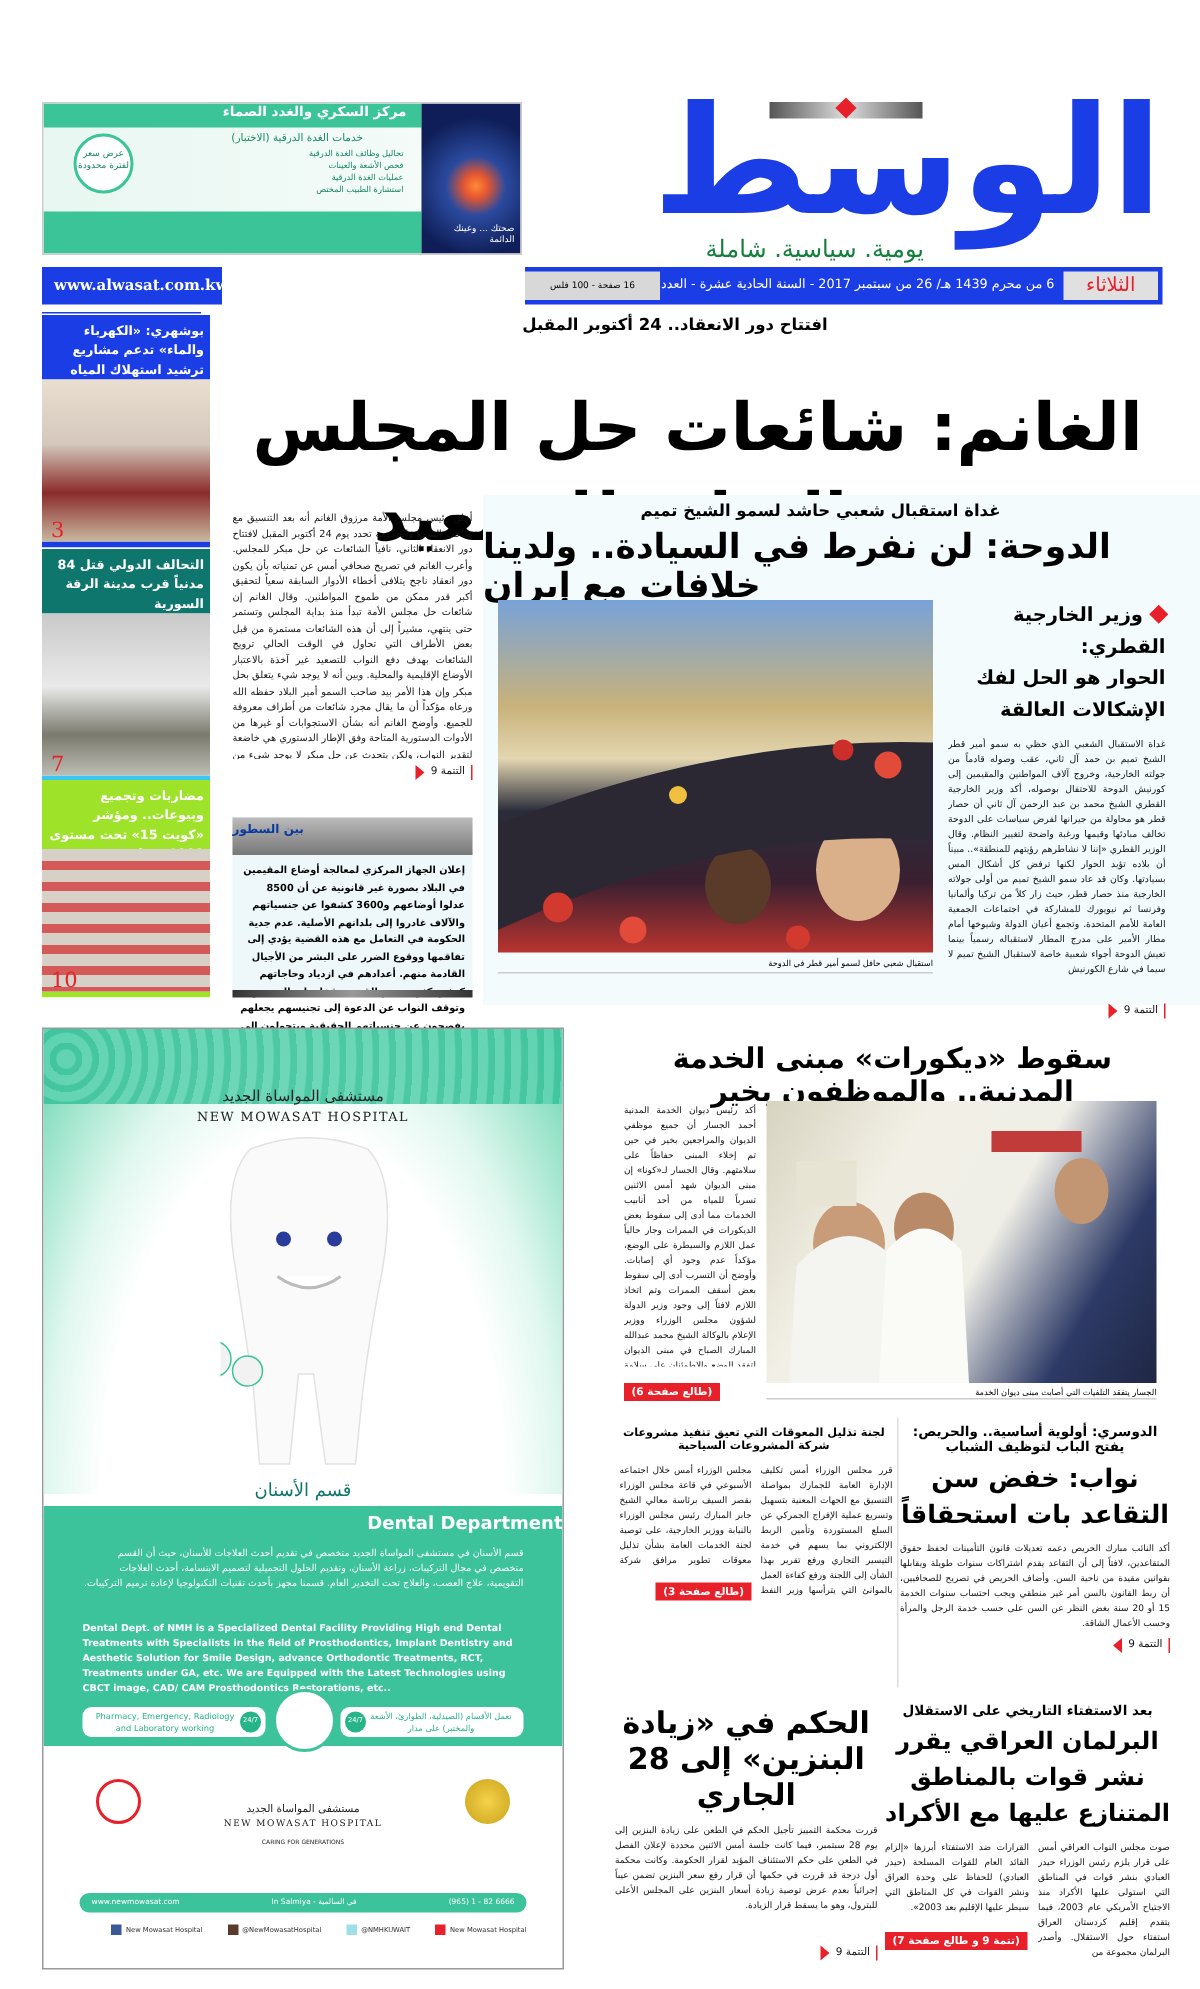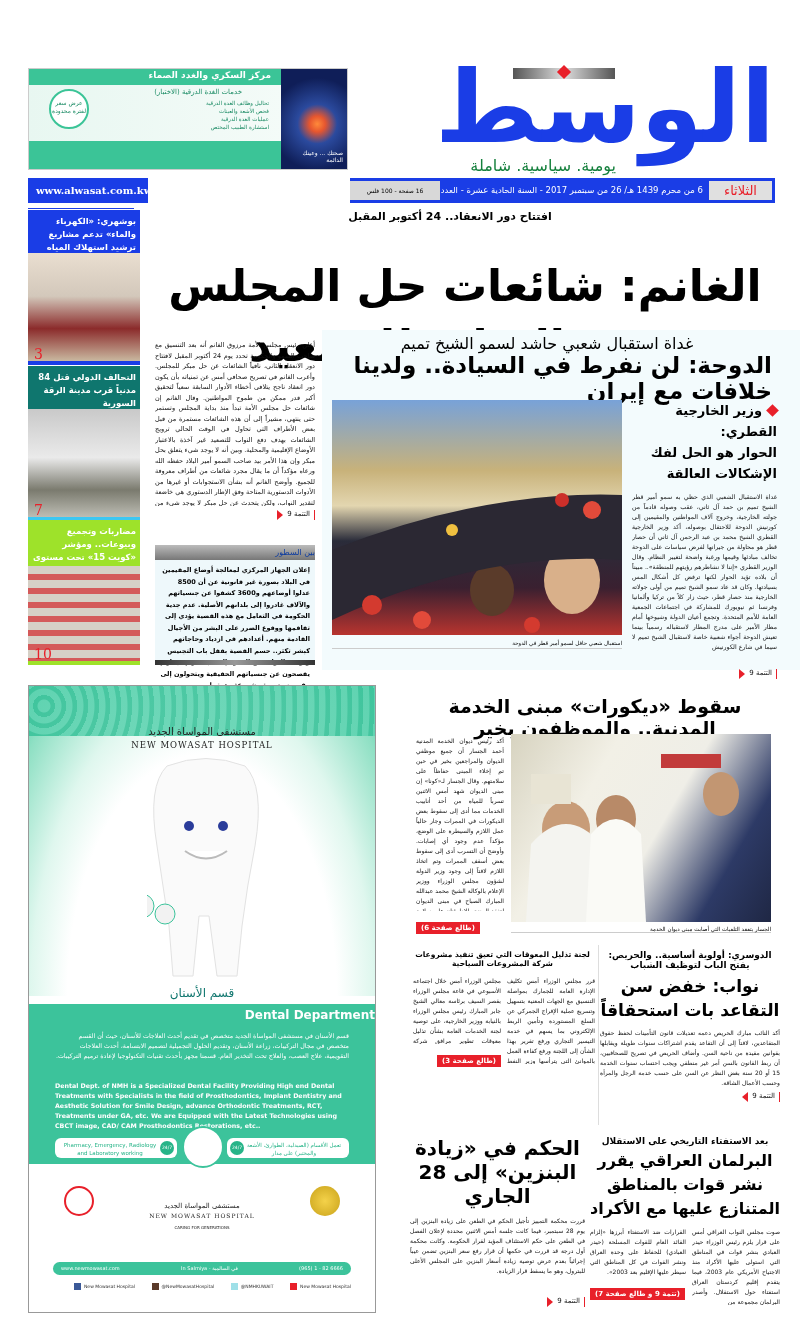--- a/index.html
+++ b/index.html
@@ -36,26 +36,26 @@
 #kicker{left:220px;top:210px;width:460px;text-align:center;font-size:11px;font-weight:bold}
 #main-head{left:160px;top:256px;width:610px;text-align:center;font-size:44px;font-weight:bold;letter-spacing:-1px;line-height:60px}
 
 .body-txt{font-size:6.5px;line-height:10.5px;color:#111;text-align:justify}
 .cont{font-size:7px;color:#111;display:flex;gap:4px;direction:rtl}
 .cont .bar{width:1px;height:10px;background:#e8202a}
 .cont .arr{width:0;height:0;border-top:5px solid transparent;border-bottom:5px solid transparent;border-left:6px solid #e8202a}
 .red-tag{background:#e8202a;color:#fff;font-size:7px;font-weight:bold;padding:2px 5px;display:inline-block}
 #col-left{left:155px;top:340px;width:160px}
 #between-box{left:155px;top:545px;width:160px;height:120px;background:#eef8fb}
-#between-hdr{height:15px;background:linear-gradient(180deg,#bbb,#777);color:#0a3aa0;font-size:8px;font-weight:normal;line-height:15px;text-align:right}
+#between-hdr{height:25px;background:linear-gradient(180deg,#bbb,#777);color:#0a3aa0;font-size:8px;font-weight:bold;line-height:15px;text-align:left}
 #between-body{padding:5px 5px;font-size:6.5px;line-height:11.5px;font-weight:bold}
 #between-foot{position:absolute;left:0;right:0;bottom:0;height:5px;background:linear-gradient(90deg,#333,#999,#333)}
 
 #qatar{left:322px;top:330px;width:478px;height:340px;background:#f3fbfd}
-#qatar-kicker{left:0;top:4px;width:450px;text-align:center;font-size:16px;font-weight:normal}
+#qatar-kicker{left:0;top:4px;width:450px;text-align:center;font-size:11px;font-weight:bold}
 #qatar-head{left:0;top:22px;width:450px;text-align:center;font-size:23px;font-weight:bold}
 #qatar-photo{left:10px;top:70px;width:290px;height:235px;overflow:hidden;background:linear-gradient(180deg,#78a2d8 0%,#c8b27a 30%,#e3d6b0 45%,#2a2c3a 60%,#3a2030 80%,#b8342f 100%)}
 #qatar-caption{left:10px;top:310px;width:290px;font-size:5.5px;text-align:right;border-bottom:1px solid #ccc;padding-bottom:2px}
 #qatar-side{left:310px;top:70px;width:145px}
 #qatar-side-head{font-size:13px;font-weight:bold;line-height:21px;text-align:right}
 #qatar-side-head .dia{display:inline-block;width:9px;height:9px;background:#e8202a;transform:rotate(45deg);margin-left:6px}
 
 #civil-head{left:410px;top:695px;width:370px;text-align:center;font-size:19px;font-weight:bold}
 #civil-photo{left:511px;top:734px;width:260px;height:188px;background:linear-gradient(120deg,#d7d3c0 0%,#f2f0e6 30%,#efeee7 55%,#2d3a66 80%,#1f2744 100%);overflow:hidden}
 #civil-caption{left:511px;top:926px;width:260px;font-size:5.5px;text-align:right;border-bottom:1px solid #ccc}
@@ -158,21 +158,21 @@
 </div>
 
 <div class="abs" id="between-box">
   <div id="between-hdr">بين السطور</div>
   <div id="between-body" class="rtl">إعلان الجهاز المركزي لمعالجة أوضاع المقيمين في البلاد بصورة غير قانونية عن أن 8500 عدلوا أوضاعهم و3600 كشفوا عن جنسياتهم والآلاف غادروا إلى بلدانهم الأصلية. عدم جدية الحكومة في التعامل مع هذه القضية يؤدي إلى تفاقمها ووقوع الضرر على البشر من الأجيال القادمة منهم. أعدادهم في ازدياد وحاجاتهم كبشر تكثر.. حسم القضية بقفل باب التجنيس وتوقف النواب عن الدعوة إلى تجنيسهم يجعلهم يفصحون عن جنسياتهم الحقيقية ويتحولون إلى مقيمين بصورة مشروعة ودمتم!</div>
   <div id="between-foot"></div>
 </div>
 
 <div class="abs" id="qatar">
   <div class="abs rtl" id="qatar-kicker" style="text-align:center">غداة استقبال شعبي حاشد لسمو الشيخ تميم</div>
-  <div class="abs rtl" id="qatar-head" style="text-align:right">الدوحة: لن نفرط في السيادة.. ولدينا خلافات مع إيران</div>
+  <div class="abs rtl" id="qatar-head" style="text-align:left">الدوحة: لن نفرط في السيادة.. ولدينا خلافات مع إيران</div>
   <div class="abs" id="qatar-photo">
     <svg width="290" height="235">
       <rect x="0" y="0" width="290" height="235" fill="none"></rect>
       <ellipse cx="240" cy="180" rx="28" ry="34" fill="#d9b08a"></ellipse>
       <ellipse cx="160" cy="190" rx="22" ry="26" fill="#5a3b2a"></ellipse>
       <path d="M0 150 Q150 90 290 95 L290 160 Q150 150 0 220 Z" fill="#2b2833"></path>
       <circle cx="40" cy="205" r="10" fill="#d33a2f"></circle>
         <circle cx="90" cy="220" r="9" fill="#e24a3a"></circle>
       <circle cx="200" cy="225" r="8" fill="#d33a2f"></circle>
         <circle cx="260" cy="110" r="9" fill="#e24a3a"></circle>

